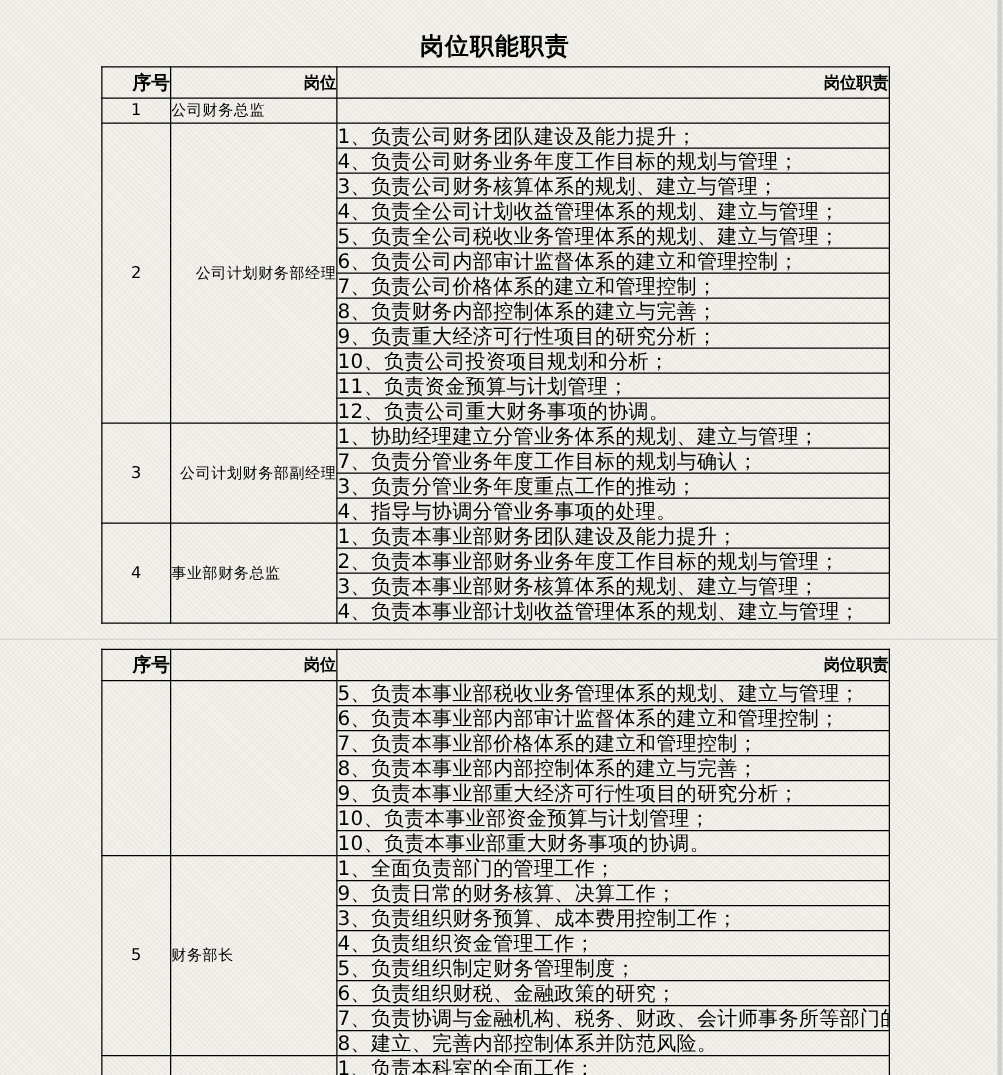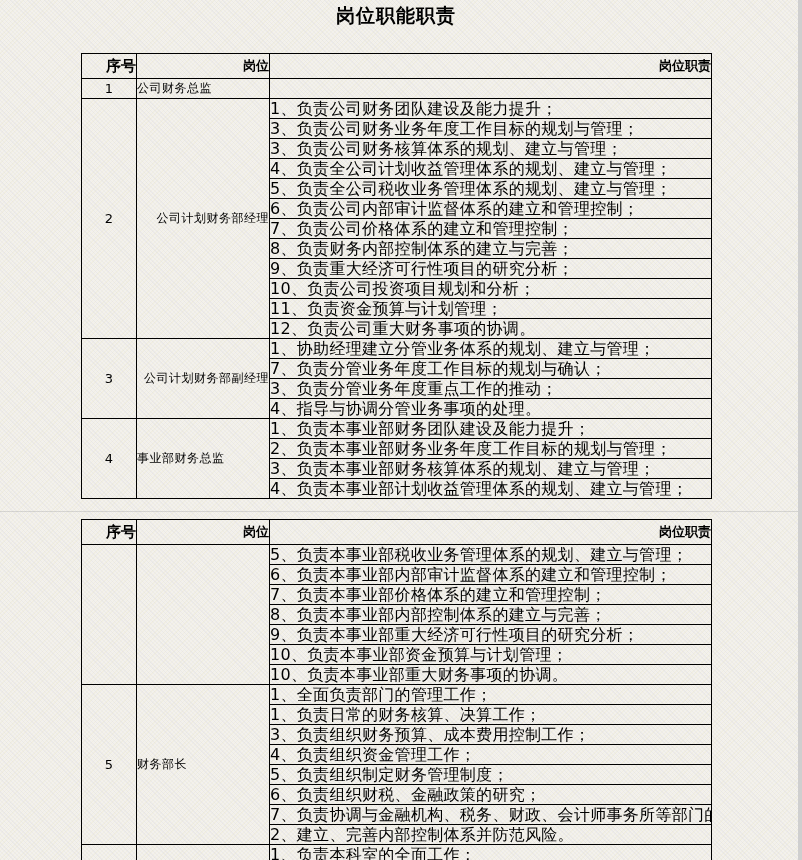--- a/index.html
+++ b/index.html
@@ -21,21 +21,21 @@
     .right-strip {
       position: absolute;
       top: 0;
       right: 0;
       width: 4px;
       height: 860px;
       background: #cfcfcf;
     }
     .page-title {
       position: absolute;
-      top: 2px;
+      top: 24px;
       left: 0;
       width: 792px;
       text-align: center;
       font-size: 19px;
       font-weight: bold;
       letter-spacing: 1px;
       line-height: 26px;
     }
     .page-sep {
       position: absolute;
@@ -117,21 +117,21 @@
       <td class="post-cell center">公司财务总监</td>
       <td class="duty-cell"></td>
     </tr>
 
     <tr>
       <td class="no-cell" rowspan="12">2</td>
       <td class="post-cell left" rowspan="12">公司计划财务部经理</td>
       <td class="duty-cell">1、负责公司财务团队建设及能力提升；</td>
     </tr>
     <tr>
-        <td class="duty-cell">3、负责公司财务业务年度工作目标的规划与管理；</td>
+        <td class="duty-cell">4、负责公司财务业务年度工作目标的规划与管理；</td>
       </tr>
     <tr>
         <td class="duty-cell">3、负责公司财务核算体系的规划、建立与管理；</td>
       </tr>
     <tr>
         <td class="duty-cell">4、负责全公司计划收益管理体系的规划、建立与管理；</td>
       </tr>
     <tr>
         <td class="duty-cell">5、负责全公司税收业务管理体系的规划、建立与管理；</td>
       </tr>
@@ -229,39 +229,39 @@
     <tr>
         <td class="duty-cell">10、负责本事业部重大财务事项的协调。</td>
       </tr>
 
     <tr>
       <td class="no-cell" rowspan="8">5</td>
       <td class="post-cell center" rowspan="8">财务部长</td>
       <td class="duty-cell">1、全面负责部门的管理工作；</td>
     </tr>
     <tr>
-        <td class="duty-cell">1、负责日常的财务核算、决算工作；</td>
+        <td class="duty-cell">9、负责日常的财务核算、决算工作；</td>
       </tr>
     <tr>
         <td class="duty-cell">3、负责组织财务预算、成本费用控制工作；</td>
       </tr>
     <tr>
         <td class="duty-cell">4、负责组织资金管理工作；</td>
       </tr>
     <tr>
         <td class="duty-cell">5、负责组织制定财务管理制度；</td>
       </tr>
     <tr>
         <td class="duty-cell">6、负责组织财税、金融政策的研究；</td>
       </tr>
     <tr>
         <td class="duty-cell">7、负责协调与金融机构、税务、财政、会计师事务所等部门的关系；</td>
       </tr>
     <tr>
-        <td class="duty-cell">2、建立、完善内部控制体系并防范风险。</td>
+        <td class="duty-cell">8、建立、完善内部控制体系并防范风险。</td>
       </tr>
 
     <tr>
       <td class="no-cell" rowspan="2"></td>
       <td class="post-cell center" rowspan="2"></td>
       <td class="duty-cell">1、负责本科室的全面工作；</td>
     </tr>
 
   </tbody>
 </table>

